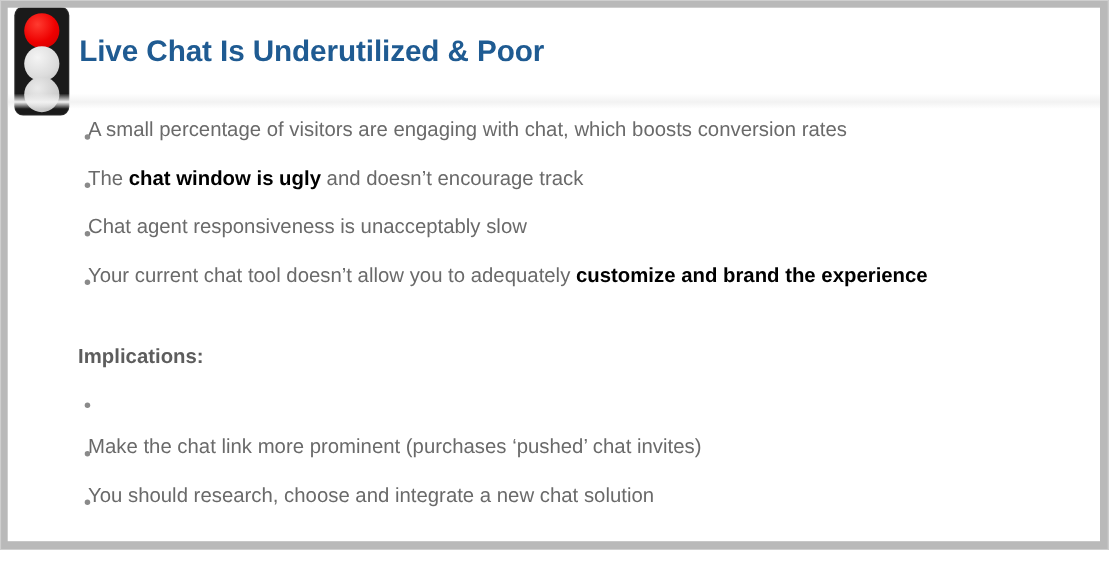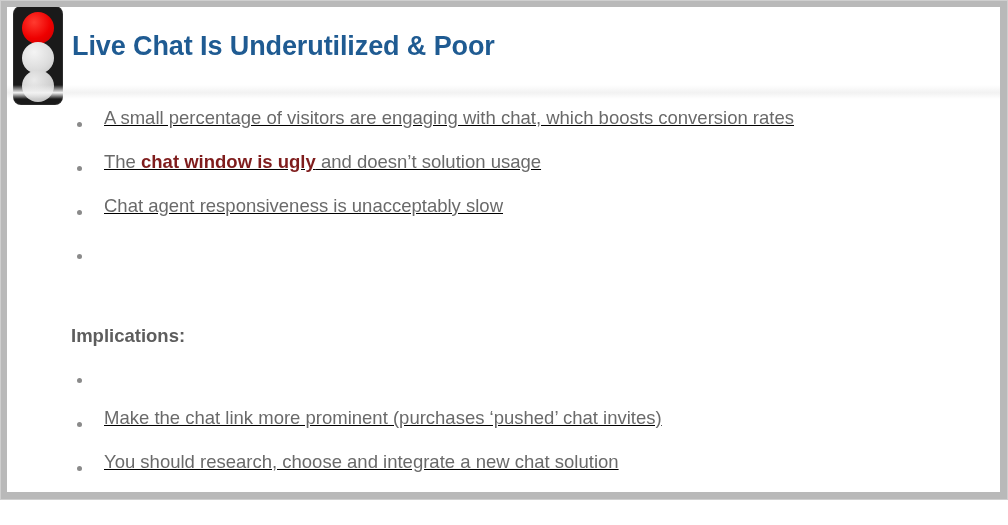--- a/index.html
+++ b/index.html
@@ -92,51 +92,49 @@
     left: 0;
     top: 100px;
     right: 0;
   }
 
   .bullet-row {
     position: relative;
     display: flex;
     align-items: baseline;
     height: 44px;
-    padding-left: 64px;
-    text-decoration: underline;
+    padding-left: 40px;
   }
   .bullet-marker {
     position: absolute;
     left: 70px;
     top: 15px;
     width: 5px;
     height: 5px;
     border-radius: 50%;
     background: #8a8a8a;
   }
   .bullet-text {
     font-size: 18.5px;
     color: #6a6a6a;
     line-height: 22px;
     padding-left: 33px;
     white-space: nowrap;
   }
   .bullet-text b {
-    color: #7f1d1d;
+    color: #000000;
     font-weight: bold;
   }
 
   .section-heading {
     position: relative;
     height: 44px;
     padding-left: 64px;
     padding-top: 6px;
     box-sizing: border-box;
-    margin-top: 12px;
   }
   .section-heading span {
     font-size: 18.5px;
     font-weight: bold;
     color: #5d5d5d;
     white-space: nowrap;
   }
 </style>
 </head>
 <body>
@@ -154,28 +152,29 @@
 
     <div class="title-shadow"></div>
 
     <div class="body-block" id="body-block">
         <div class="bullet-row">
           <span class="bullet-marker"></span>
           <div class="bullet-text"><span>A small percentage of visitors are engaging with chat, which boosts conversion rates</span></div>
         </div>
         <div class="bullet-row">
           <span class="bullet-marker"></span>
-          <div class="bullet-text"><span>The </span><b>chat window is ugly</b><span> and doesn’t solution usage</span></div>
+          <div class="bullet-text"><span>The </span><b>chat window is ugly</b><span> and doesn’t encourage track</span></div>
         </div>
         <div class="bullet-row">
           <span class="bullet-marker"></span>
           <div class="bullet-text"><span>Chat agent responsiveness is unacceptably slow</span></div>
         </div>
         <div class="bullet-row">
           <span class="bullet-marker"></span>
+          <div class="bullet-text"><span>Your current chat tool doesn’t allow you to adequately </span><b>customize and brand the experience</b></div>
         </div>
         <div style="height: 24px;"></div>
         <div class="section-heading"><span>Implications:</span></div>
         <div class="bullet-row">
           <span class="bullet-marker"></span>
         </div>
         <div class="bullet-row">
           <span class="bullet-marker"></span>
           <div class="bullet-text"><span>Make the chat link more prominent (purchases ‘pushed’ chat invites)</span></div>
         </div>

